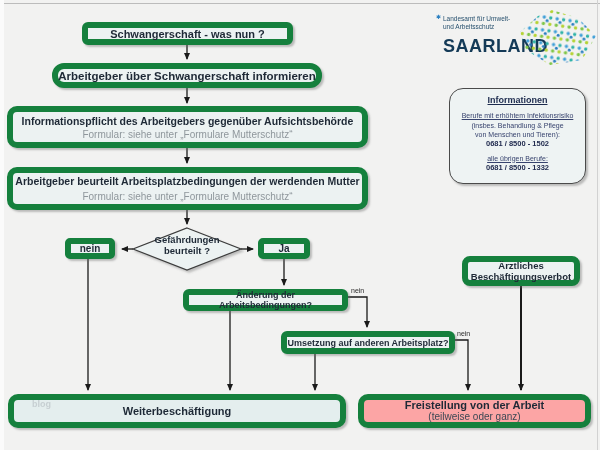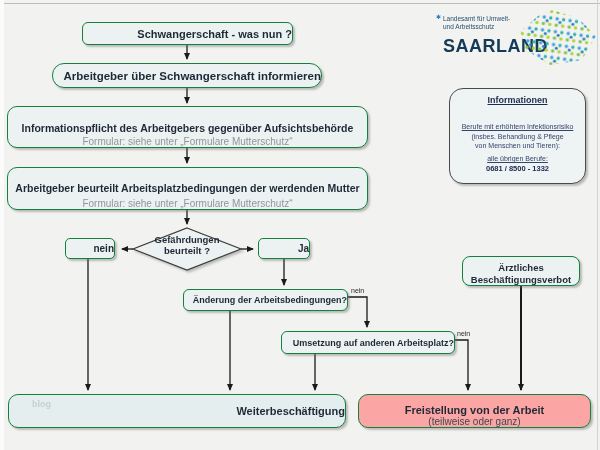--- a/index.html
+++ b/index.html
@@ -8,23 +8,23 @@
     background:#f2f2f1;
     font-family:"Liberation Sans","DejaVu Sans",sans-serif;
     color:#1e2936;
   }
   .topline{position:absolute;left:0;top:3px;width:600px;height:1px;background:#bcbcbc;}
   .leftstrip{position:absolute;left:0;top:0;width:4px;height:450px;background:#fbfbfb;}
   .rightline{position:absolute;left:597px;top:0;width:1px;height:450px;background:#d2d2d2;}
 
   .node{
     position:absolute;box-sizing:border-box;
-    background:#ecf2f2;border:1px solid #15803d;
+    background:#ecf2f2;border:6px solid #15803d;
     box-shadow:2px 2px 2px rgba(105,105,105,0.4);
-    display:flex;align-items:center;justify-content:flex-end;
+    display:flex;align-items:center;justify-content:center;
     text-align:center;font-weight:bold;color:#1e2936;
   }
   .col{flex-direction:column;}
   .sub{font-weight:normal;color:#8f979c;}
   svg.wires{position:absolute;left:0;top:0;pointer-events:none;}
   .lbl{position:absolute;font-size:7px;color:#2a2a2a;}
   .dtext{
     position:absolute;left:133px;top:235px;width:108px;
     font-size:9.5px;font-weight:bold;text-align:center;line-height:1.15;
     color:#1e2936;
@@ -32,21 +32,21 @@
   .watermark{position:absolute;left:32px;top:399px;font-size:9px;color:rgba(175,182,188,0.55);font-weight:bold;}
 
   
   .info{
     position:absolute;left:449px;top:88px;width:137px;height:96px;
     box-sizing:border-box;background:#eef3f3;border:1px solid #4a4a4a;
     border-radius:14px;box-shadow:2px 2px 2px rgba(105,105,105,0.4);
     text-align:center;padding-top:5px;color:#37436e;
     font-size:7px;line-height:1.35;
   }
-  .info .t{font-size:9px;font-weight:bold;text-decoration:underline;color:#1d2b4e;margin-bottom:16px;}
+  .info .t{font-size:9px;font-weight:bold;text-decoration:underline;color:#1d2b4e;margin-bottom:5px;}
   .u{text-decoration:underline;}
   .ph{font-weight:bold;font-size:7.5px;color:#222c50;}
   .gap{height:4px;}
 
   
   .agency{
     position:absolute;left:443px;top:15px;width:110px;
     font-size:6.5px;line-height:1.25;color:#27506e;
   }
   .star{position:absolute;left:436px;top:13px;font-size:6px;color:#2a7fc1;}
@@ -148,20 +148,21 @@
     <span style="font-weight:normal;color:#3c4854;font-size:10px;">(teilweise oder ganz)</span>
   </div>
 
   <div class="watermark">blog</div>
 
   <div class="info">
     <div class="t">Informationen</div>
     <div class="u">Berufe mit erhöhtem Infektionsrisiko</div>
     <div>(insbes. Behandlung &amp; Pflege</div>
     <div>von Menschen und Tieren):</div>
+    <div class="ph">0681 / 8500 - 1502</div>
     <div class="gap"></div>
     <div class="u">alle übrigen Berufe:</div>
     <div class="ph">0681 / 8500 - 1332</div>
   </div>
 
   <span class="star">✱</span>
   <div class="agency">
     <div>Landesamt für Umwelt-</div>
     <div>und Arbeitsschutz</div>
   </div>

